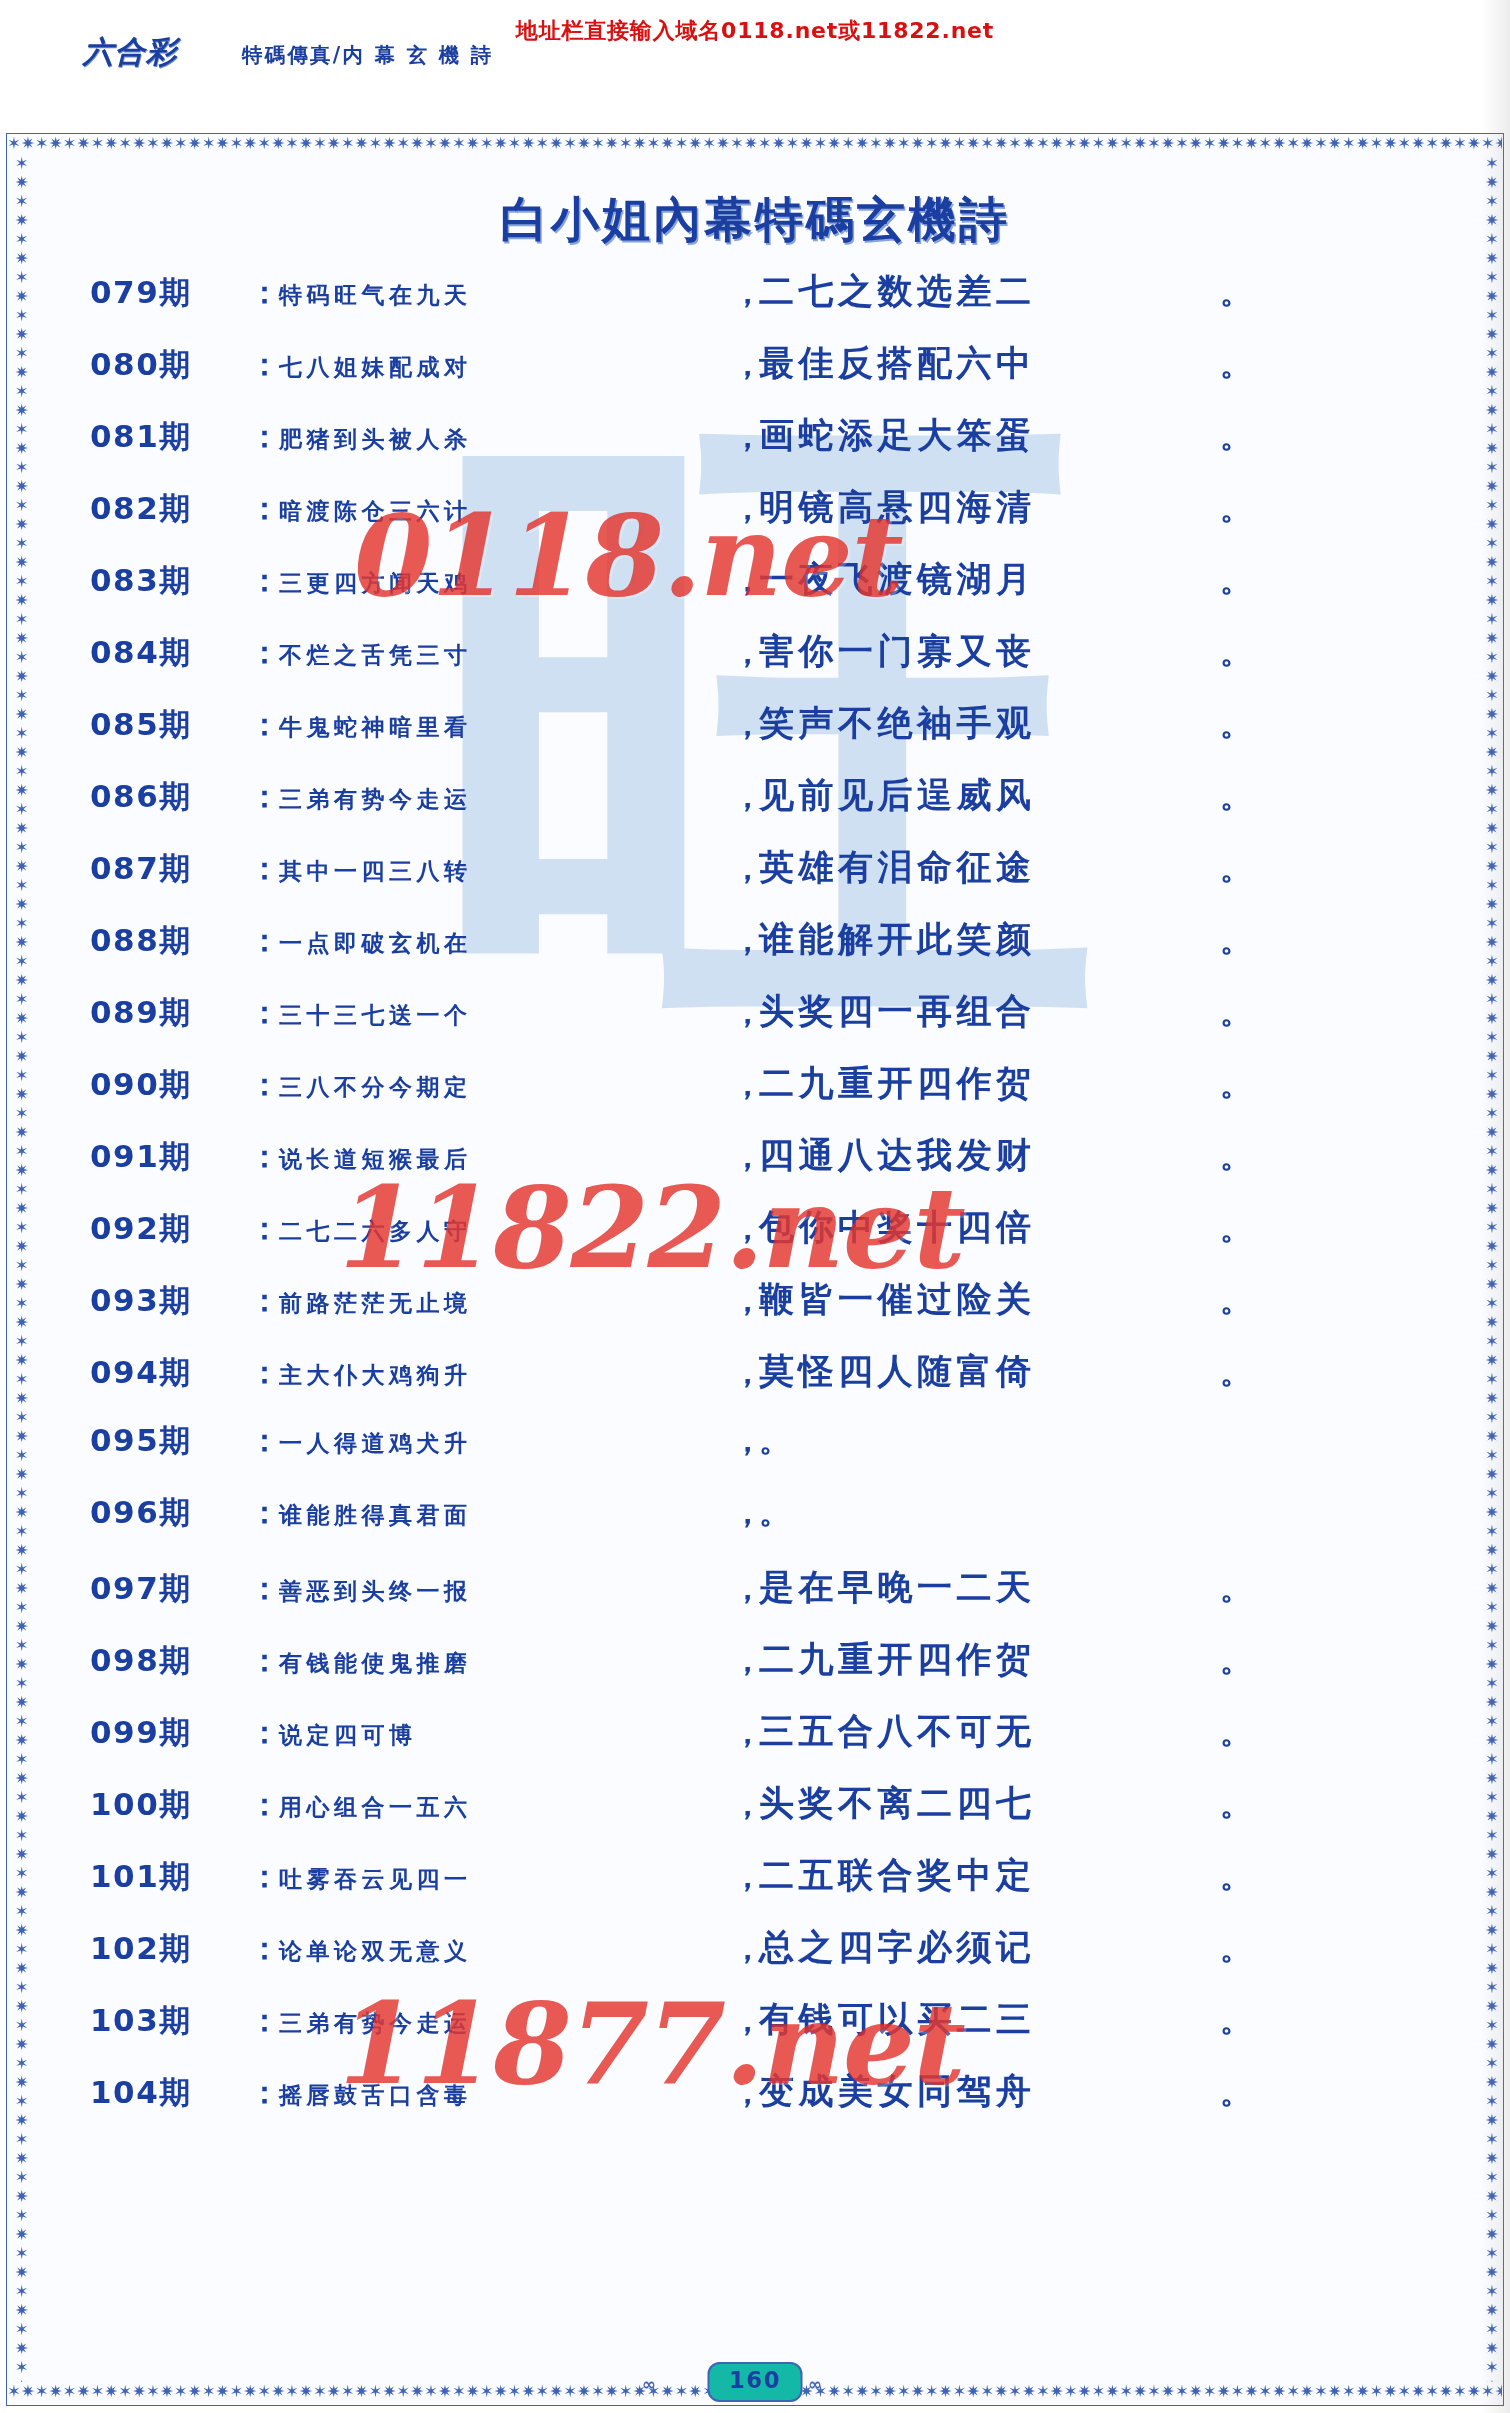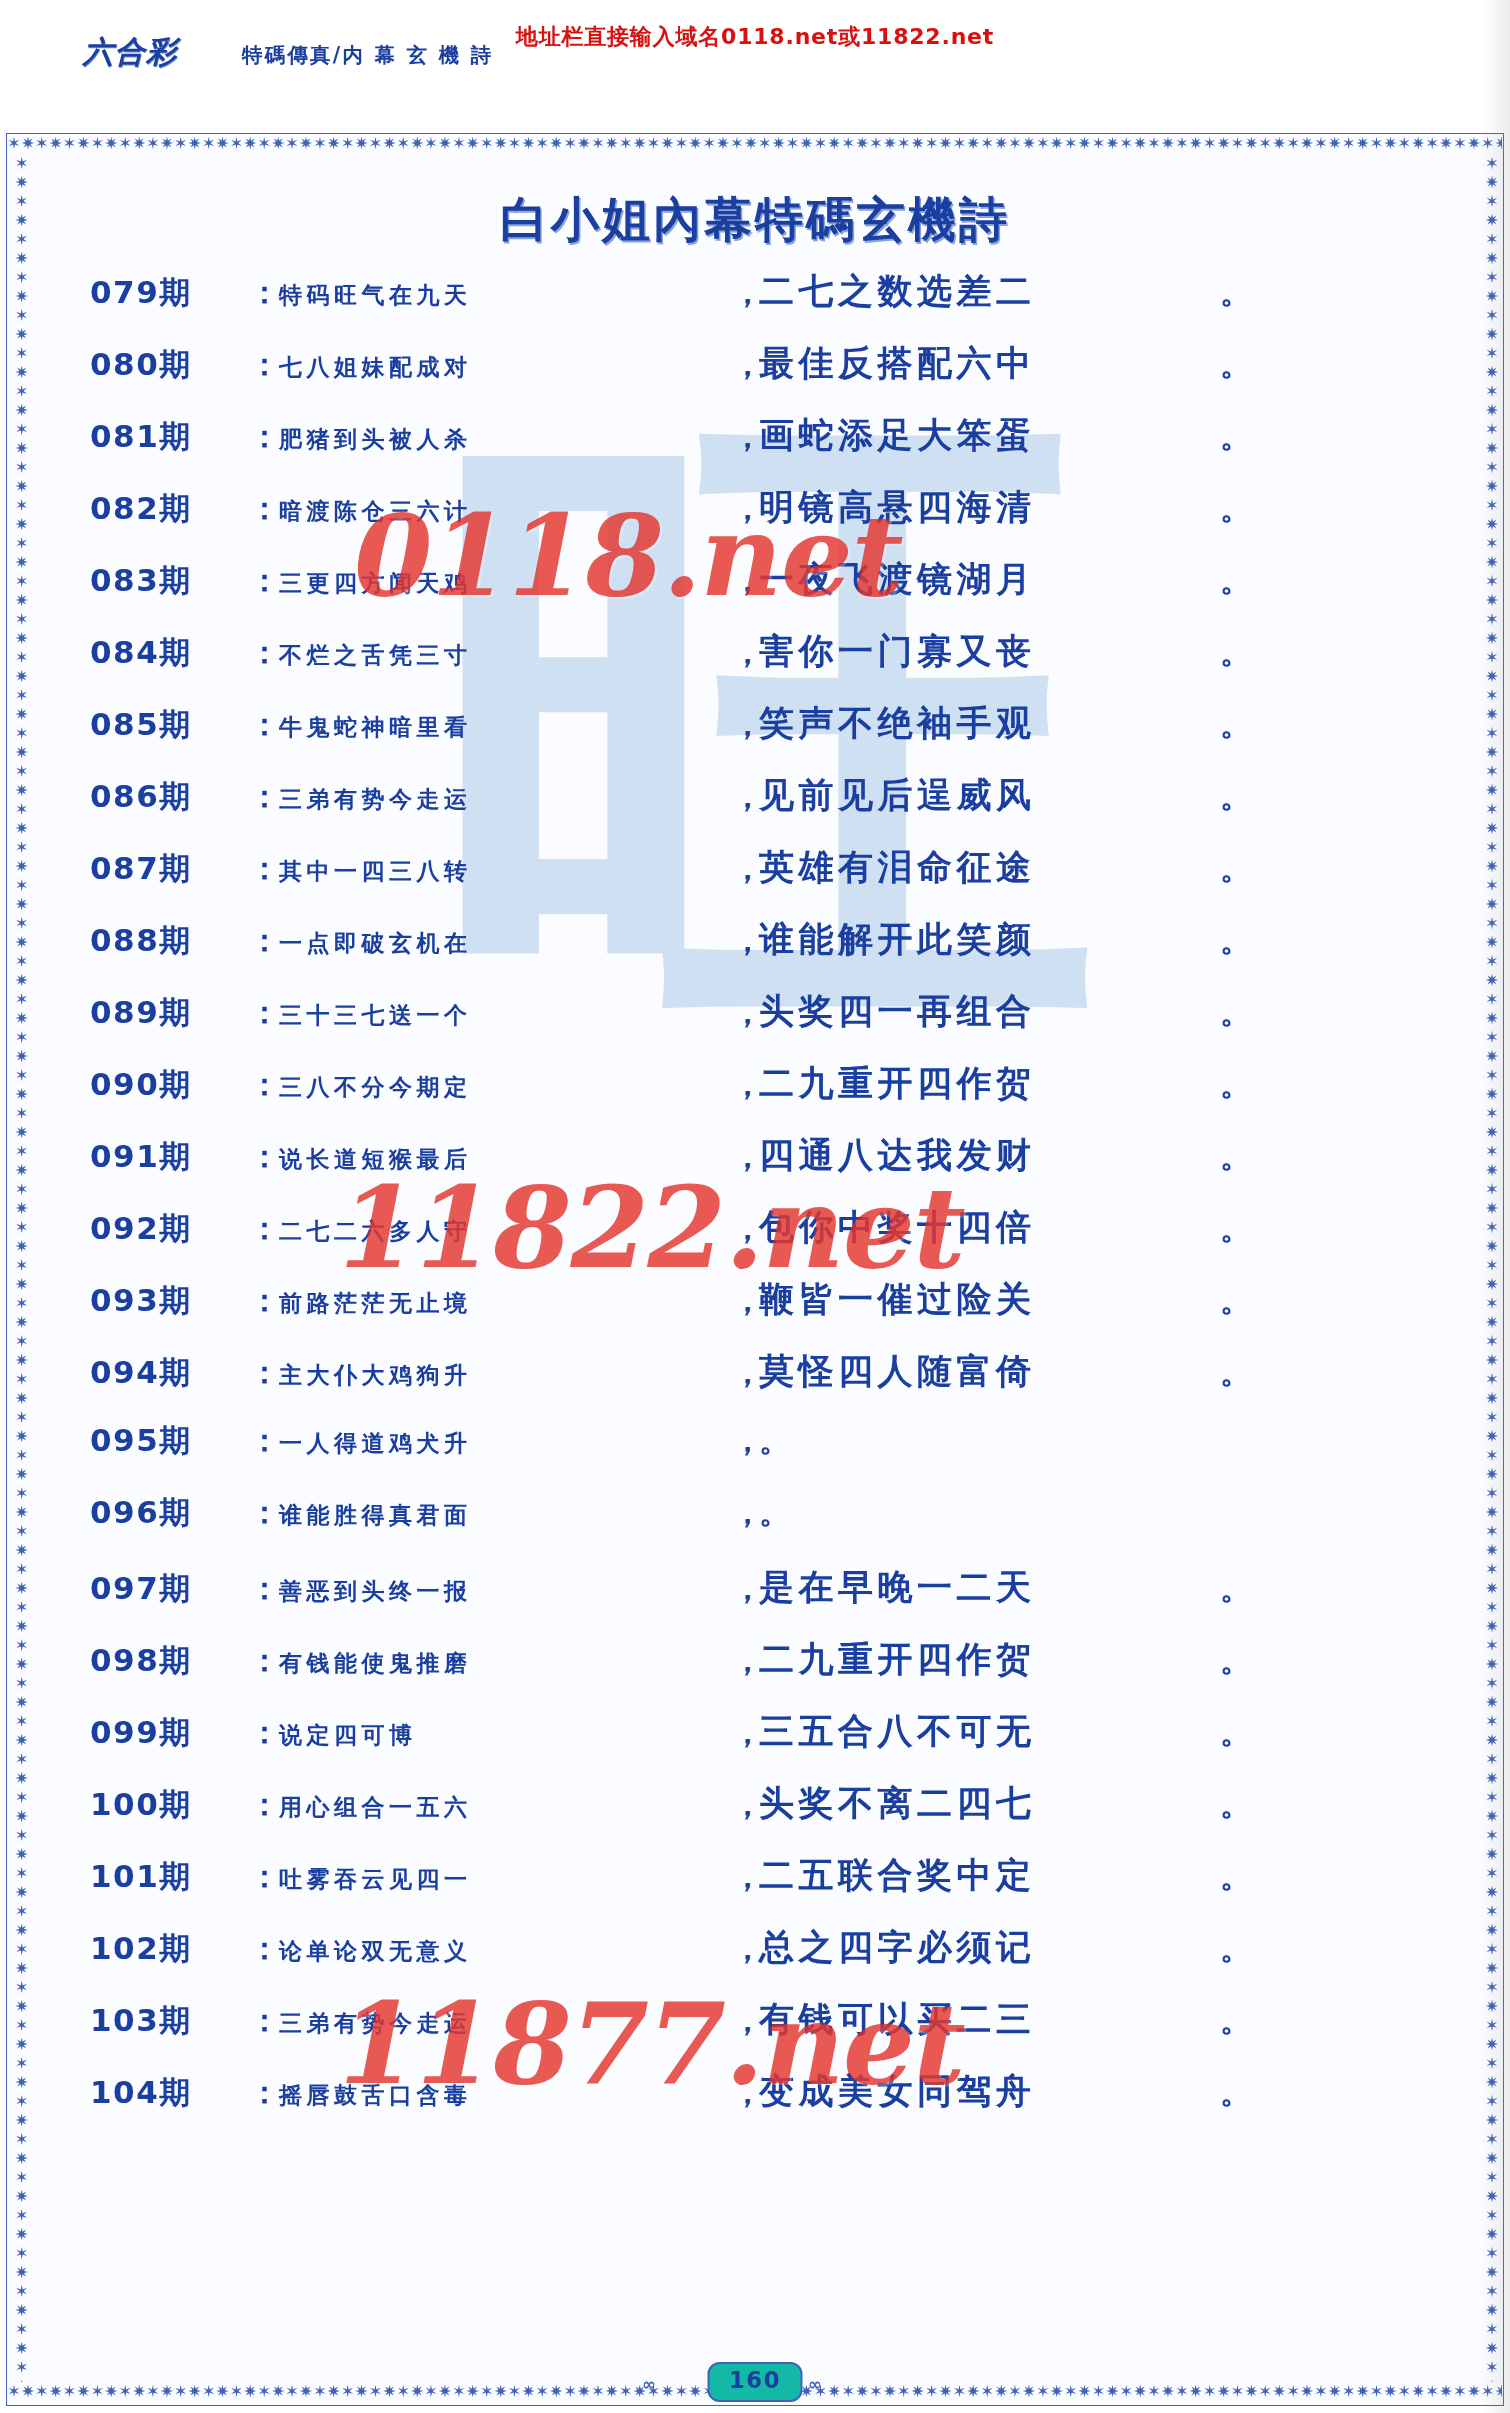--- a/index.html
+++ b/index.html
@@ -12,21 +12,21 @@
     height: 2413px;
     font-family: "DejaVu Sans", "Liberation Sans", sans-serif;
     position: relative;
     overflow: hidden;
   }
 
   
   .top-banner {
     width: 100%;
     text-align: center;
-    padding-top: 22px;
+    padding-top: 16px;
     height: 35px;
     box-sizing: border-box;
   }
   .top-banner .txt {
     color: #d81010;
     font-weight: bold;
     font-size: 22px;
     letter-spacing: 0.8px;
     font-family: "DejaVu Sans", "Liberation Sans", sans-serif;
   }

